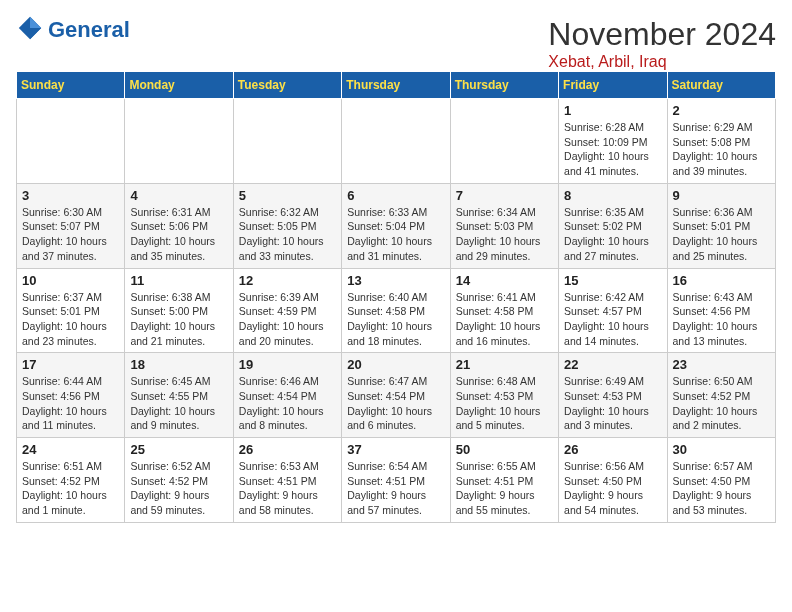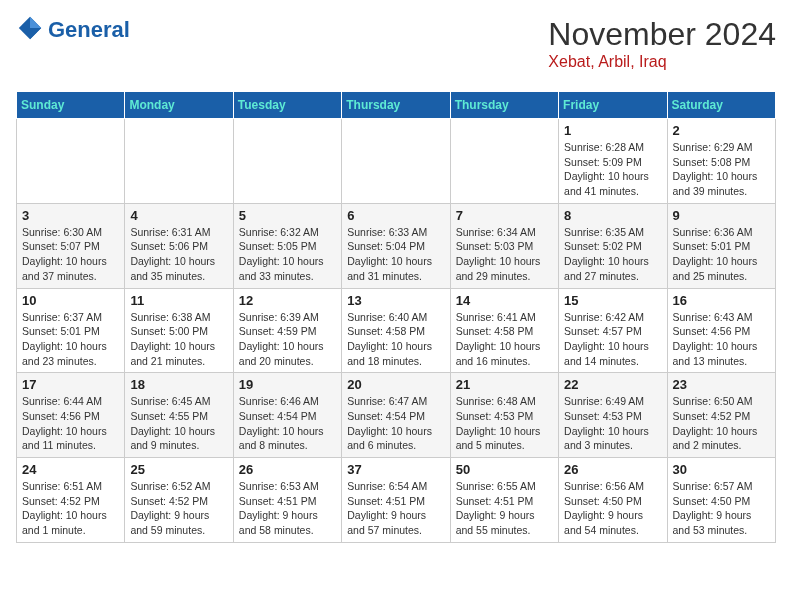--- a/index.html
+++ b/index.html
@@ -7,21 +7,21 @@
       font-family: Arial, sans-serif;
       background: #fff;
       width: 792px;
       min-height: 612px;
       padding: 16px;
     }
     .header-area {
       display: flex;
       justify-content: space-between;
       align-items: flex-start;
-      margin-bottom: 20px;
+      margin-bottom: 0;
     }
     .logo {
       display: flex;
       align-items: center;
     }
     .logo-text {
       font-size: 22px;
       font-weight: bold;
       color: #1a5fa8;
       line-height: 1.1;
@@ -48,21 +48,21 @@
       font-size: 16px;
       color: #b91c1c;
     }
     .calendar-table {
       width: 100%;
       border-collapse: collapse;
       font-size: 11px;
     }
     .calendar-table th {
       background-color: #1a5fa8;
-      color: #5eead4;
+      color: #fde047;
       padding: 6px 4px;
       text-align: left;
       font-size: 12px;
       font-weight: bold;
       border: 1px solid #fff;
     }
     .calendar-table td {
       border: 1px solid #ccc;
       vertical-align: top;
       padding: 4px 5px;
@@ -126,21 +126,21 @@
   <tbody id="calendar-body">
   <tr class="row-odd">
         <td class="empty-cell"></td>
         <td class="empty-cell"></td>
         <td class="empty-cell"></td>
         <td class="empty-cell"></td>
         <td class="empty-cell"></td>
         <td>
           <span class="day-num">1</span>
           <div class="day-detail">Sunrise: 6:28 AM
-Sunset: 5:09 PM
+Sunset: 10:09 PM
 Daylight: 10 hours and 41 minutes.</div>
         </td>
         <td>
           <span class="day-num">2</span>
           <div class="day-detail">Sunrise: 6:29 AM
 Sunset: 5:08 PM
 Daylight: 10 hours and 39 minutes.</div>
         </td>
       </tr>
       <tr class="row-even">

